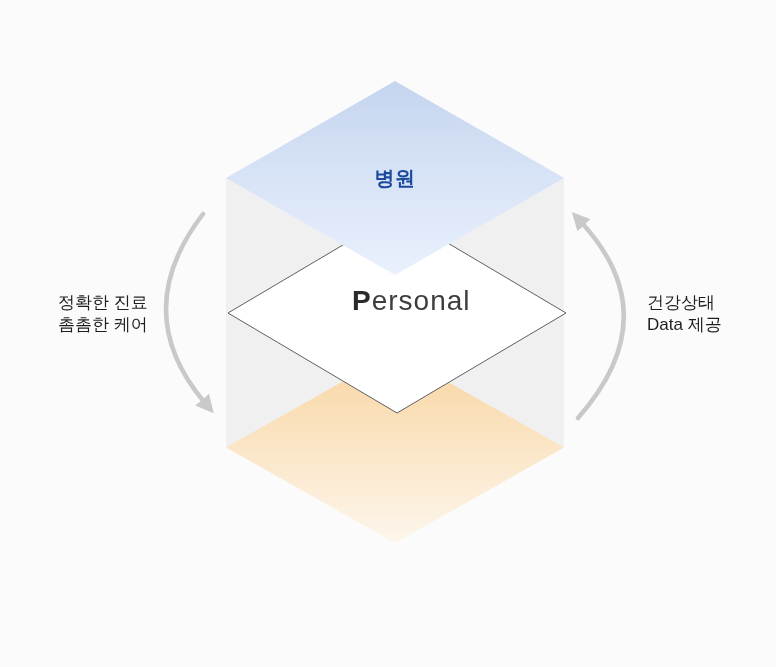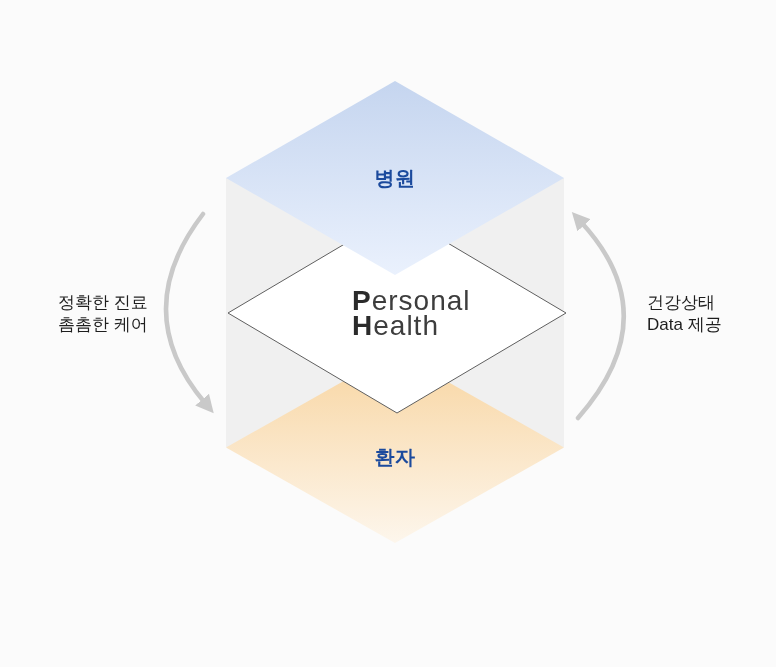--- a/index.html
+++ b/index.html
@@ -131,25 +131,23 @@
       <marker id="arrowhead" markerWidth="4.6" markerHeight="4.6" refX="1" refY="2" orient="auto" markerUnits="strokeWidth">
         <path class="arrow-head" d="M0,0 L4,2 L0,4 Z"></path>
       </marker>
     </defs>
     <path class="arrow-path" d="M 203 214 Q 128 312 205 403" marker-end="url(#arrowhead)"></path>
     <path class="arrow-path" d="M 578 418 Q 668 316 581 222" marker-end="url(#arrowhead)"></path>
   </svg>
 
   <div class="node-label hospital-label">병원</div>
 
-  <div class="node-label patient-label">환자</div>
 
   <div class="phr-text">
     <div><span class="initial">P</span><span>ersonal</span></div>
-    <div><span class="initial">H</span><span>ealth</span></div>
   </div>
 
   <div class="side-label left">
     <div>정확한 진료</div>
     <div>촘촘한 케어</div>
   </div>
 
   <div class="side-label right">
     <div>건강상태</div>
     <div>Data 제공</div>

